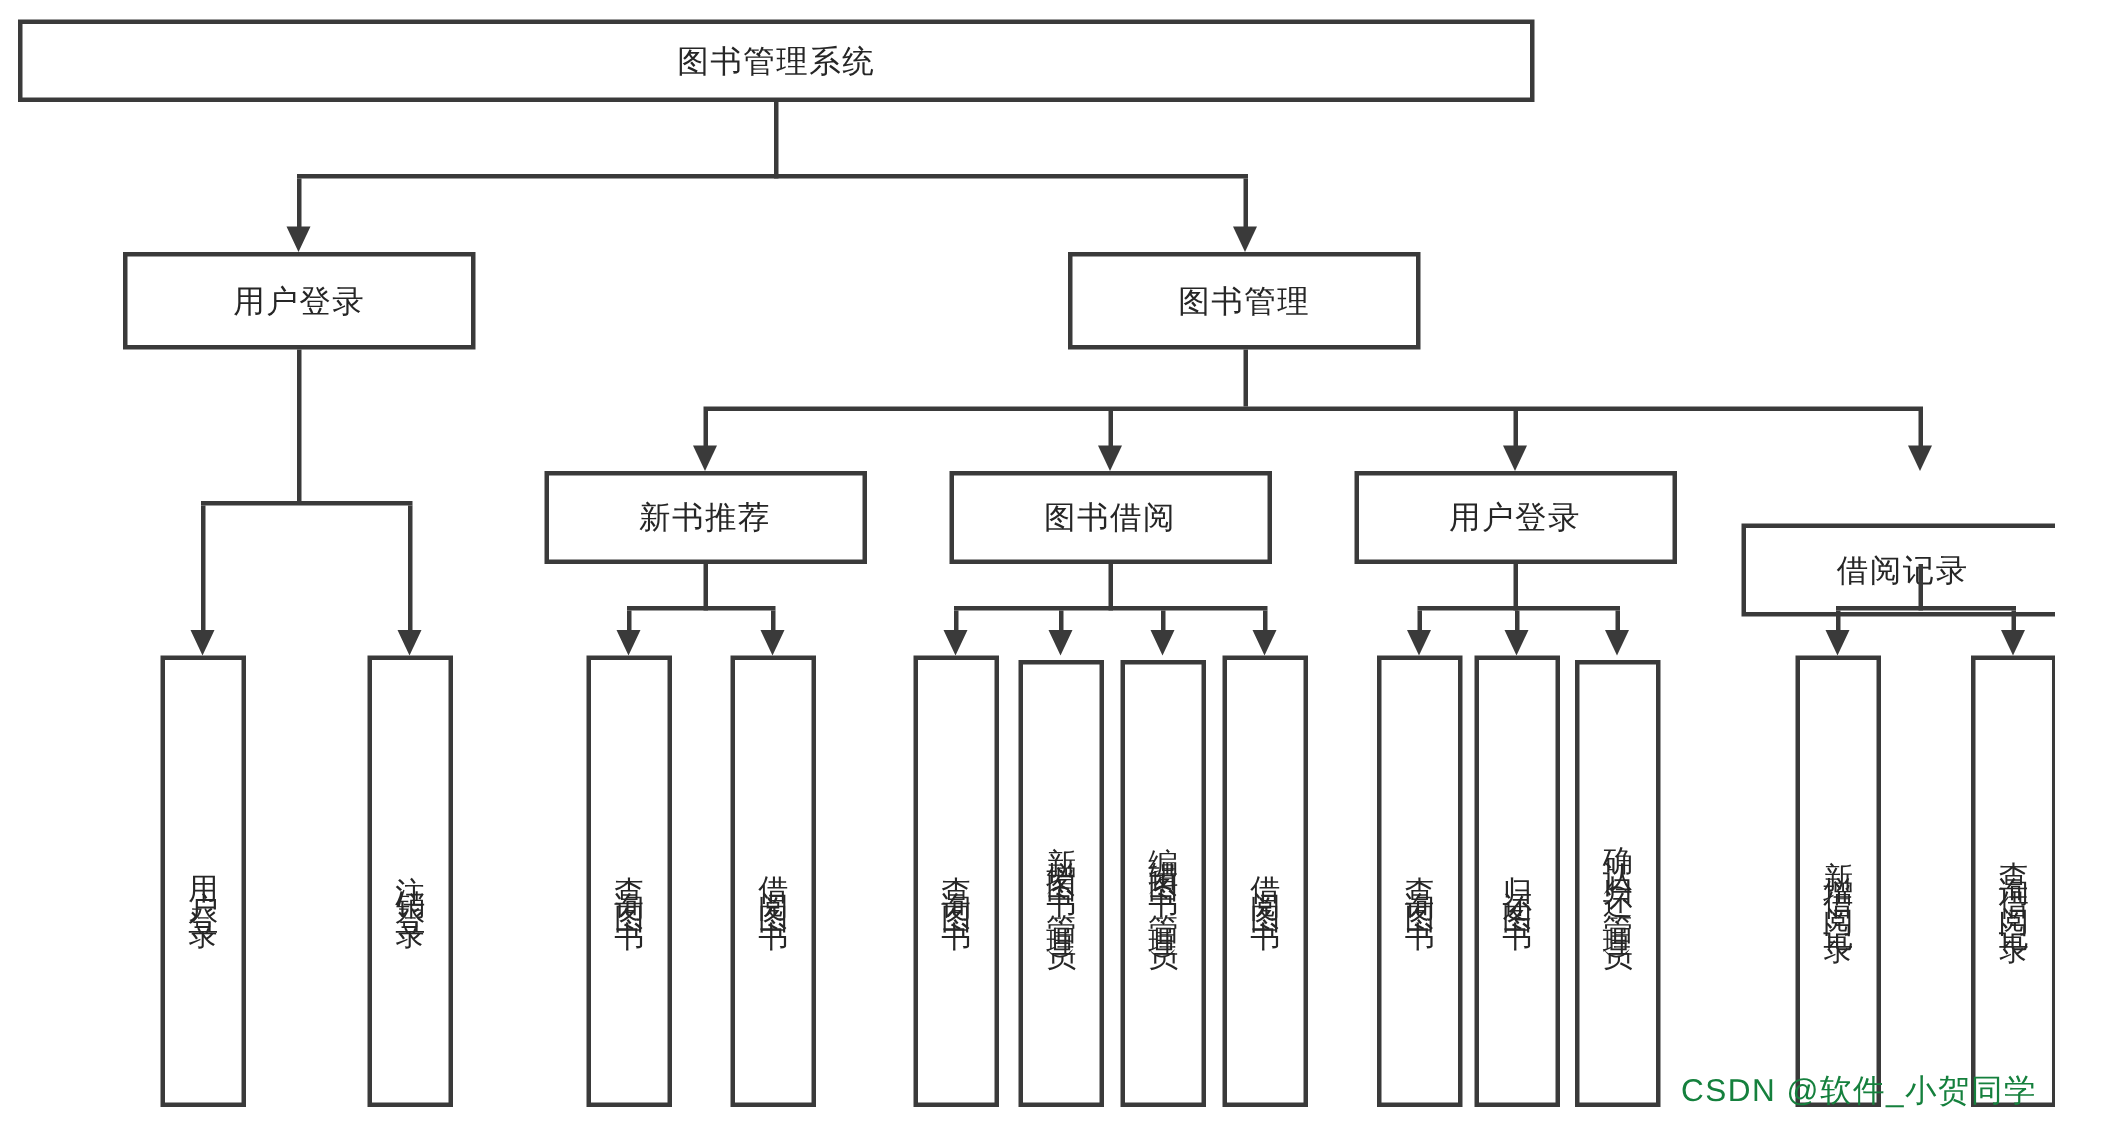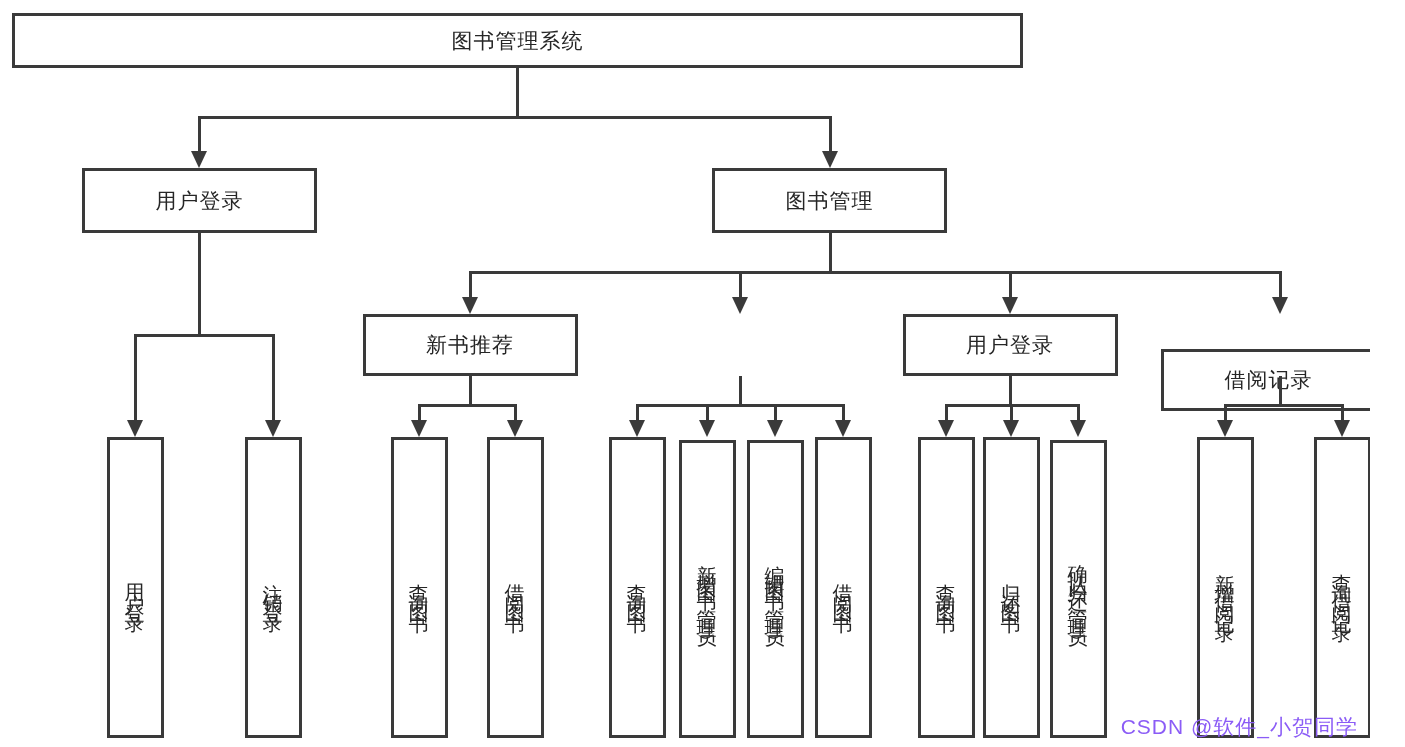--- a/index.html
+++ b/index.html
@@ -51,40 +51,41 @@
     height: 0;
     border-left: 8px solid transparent;
     border-right: 8px solid transparent;
     border-top: 17px solid #3a3a3a;
   }
   #watermark {
     position: absolute;
     right: 12px;
     bottom: 6px;
     font-size: 21px;
-    color: #8b5cf6;
+    color: #15803d;
     font-family: "Liberation Sans", "DejaVu Sans", sans-serif;
     letter-spacing: 1px;
     z-index: 10;
     white-space: nowrap;
   }
 </style>
 </head>
 <body>
 
 <div id="stage">
 
   <div class="box hbox" style="left:12px; top:13px; width:1011px; height:55px;">图书管理系统</div>
 
   <div class="box hbox" style="left:82px; top:168px; width:235px; height:65px;">用户登录</div>
 
   <div class="box hbox" style="left:362.5px; top:314px; width:215px; height:62px;">新书推荐</div>
 
   <div class="box hbox" style="left:712px; top:168px; width:235px; height:65px;">图书管理</div>
 
+  <div class="box hbox" style="left:632.5px; top:314px; width:215px; height:62px;">图书借阅</div>
 
   <div class="box hbox" style="left:902.5px; top:314px; width:215px; height:62px;">用户登录</div>
 
   <div class="box hbox" style="left:1161px; top:314px; width:215px; height:62px;margin-top:35px;">借阅记录</div>
 
   <div class="box vbox" style="left:106.5px; top:437px; width:57px; height:301px;">
     <span>用户登录</span>
   </div>
 
   <div class="box vbox" style="left:244.5px; top:437px; width:57px; height:301px;">

